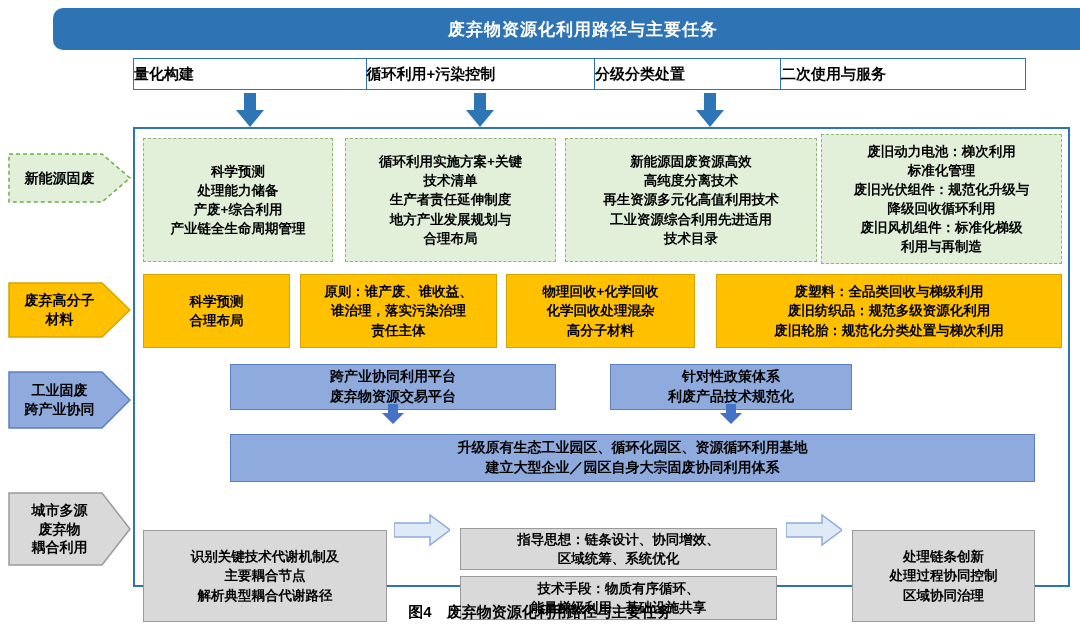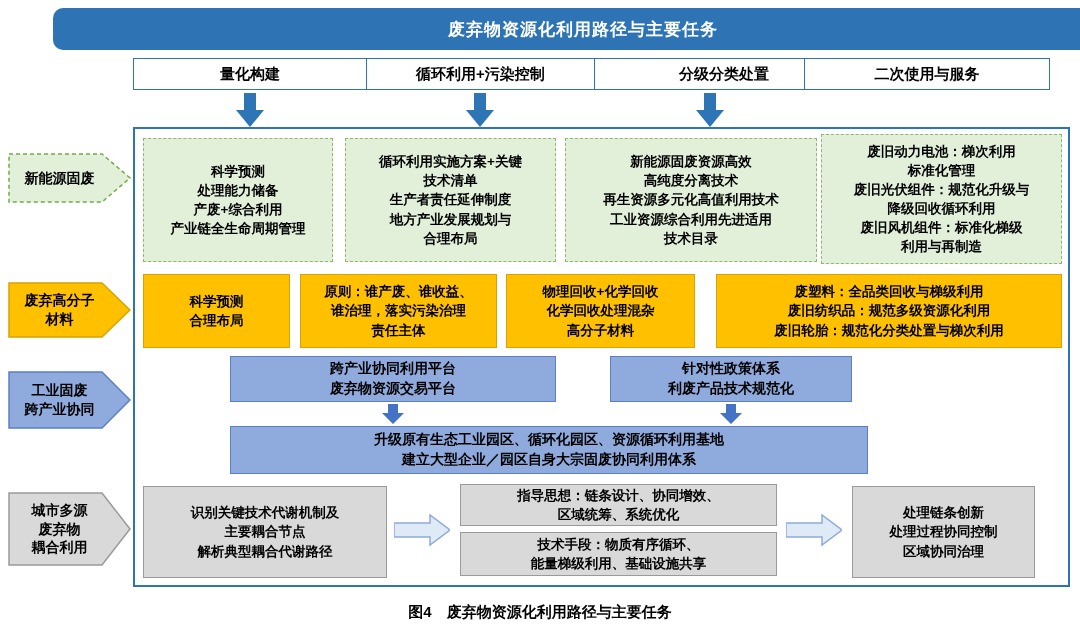--- a/index.html
+++ b/index.html
@@ -9,33 +9,33 @@
     font-weight:bold;color:#000;overflow:hidden;
   }
   .abs{position:absolute;box-sizing:border-box;}
   .banner{
     background:#2E74B5;color:#fff;border-radius:10px;
     display:flex;align-items:center;justify-content:center;
     font-size:17px;letter-spacing:1px;margin-left:43px;
   }
   .hdr{
     background:#fff;border:1.6px solid #2E74B5;
-    display:flex;align-items:center;justify-content:center;
+    display:flex;align-items:center;
     font-size:15px;
   }
   .main-frame{border:2px solid #2E74B5;background:#fff;}
   .box{
     display:flex;align-items:center;justify-content:center;
     text-align:center;white-space:pre-line;line-height:1.42;
     font-size:13.5px;padding:2px 4px;
   }
   .green{background:#E2EFD9;border:1.5px dashed #8DB870;}
   .orange{background:#FFC000;border:1.5px solid #D6A400;}
-  .blue{background:#8FAADC;border:1.5px solid #5B7FC4;font-size:14px;}
-  .grayb{background:#D9D9D9;border:1.5px solid #9a9a9a;}
+  .blue{background:#8FAADC;border:1.5px solid #5B7FC4;font-size:14px;margin-top:8px;}
+  .grayb{background:#D9D9D9;border:1.5px solid #9a9a9a;margin-top:44px;}
   .pent{position:absolute;}
   .pent svg{position:absolute;left:0;top:0;}
   .pent-text{
     position:absolute;inset:0;display:flex;align-items:center;justify-content:center;
     text-align:center;white-space:pre-line;font-size:14px;line-height:1.35;
     padding-right:20px;box-sizing:border-box;
   }
   .caption{
     text-align:center;font-size:15px;white-space:pre;
   }
@@ -49,24 +49,24 @@
   <div class="abs banner" style="left:10px;top:8px;width:1060px;height:42px;">
     <span>废弃物资源化利用路径与主要任务</span>
   </div>
 
   <div class="abs hdr" style="left:133px;top:58px;width:234px;height:32px;">
     <span>量化构建</span>
   </div>
   <div class="abs hdr" style="left:365.5px;top:58px;width:230px;height:32px;">
     <span>循环利用+污染控制</span>
   </div>
-  <div class="abs hdr" style="left:594px;top:58px;width:231px;height:32px;padding-left:29px;">
+  <div class="abs hdr" style="left:594px;top:58px;width:231px;height:32px;">
     <span>分级分类处置</span>
   </div>
-  <div class="abs hdr" style="left:804px;top:58px;width:246px;height:32px;">
+  <div class="abs hdr" style="left:780px;top:58px;width:246px;height:32px;">
     <span>二次使用与服务</span>
   </div>
 
   <span class="abs icon" style="left:236px;top:93px;">
     <svg width="28" height="34" viewBox="0 0 28 34">
         <polygon points="8,0 20,0 20,17 28,17 14,34 0,17 8,17" fill="#2E75B6"></polygon>
       </svg>
   </span>
   <span class="abs icon" style="left:466px;top:93px;">
     <svg width="28" height="34" viewBox="0 0 28 34">
@@ -155,21 +155,21 @@
     <svg width="22" height="20" viewBox="0 0 22 20">
         <polygon points="6,0 16,0 16,9 22,9 11,20 0,9 6,9" fill="#4472C4"></polygon>
       </svg>
   </span>
   <span class="abs icon" style="left:720px;top:404px;">
     <svg width="22" height="20" viewBox="0 0 22 20">
         <polygon points="6,0 16,0 16,9 22,9 11,20 0,9 6,9" fill="#4472C4"></polygon>
       </svg>
   </span>
 
-  <div class="abs box blue" style="left:230px;top:426px;width:638px;height:48px;">升级原有生态工业园区、循环化园区、资源循环利用基地
+  <div class="abs box blue" style="left:230px;top:426px;width:805px;height:48px;">升级原有生态工业园区、循环化园区、资源循环利用基地
 建立大型企业／园区自身大宗固废协同利用体系</div>
 
   <div class="abs box grayb" style="left:143px;top:486px;width:244px;height:92px;">识别关键技术代谢机制及
 主要耦合节点
 解析典型耦合代谢路径</div>
 
   <span class="abs icon" style="left:394px;top:512px;">
     <svg width="56" height="36" viewBox="0 0 56 36">
         <polygon points="0,11 36,11 36,3 56,18 36,33 36,25 0,25" fill="#DEEBF7" stroke="#8FAADC" stroke-width="1.5"></polygon>
       </svg>

